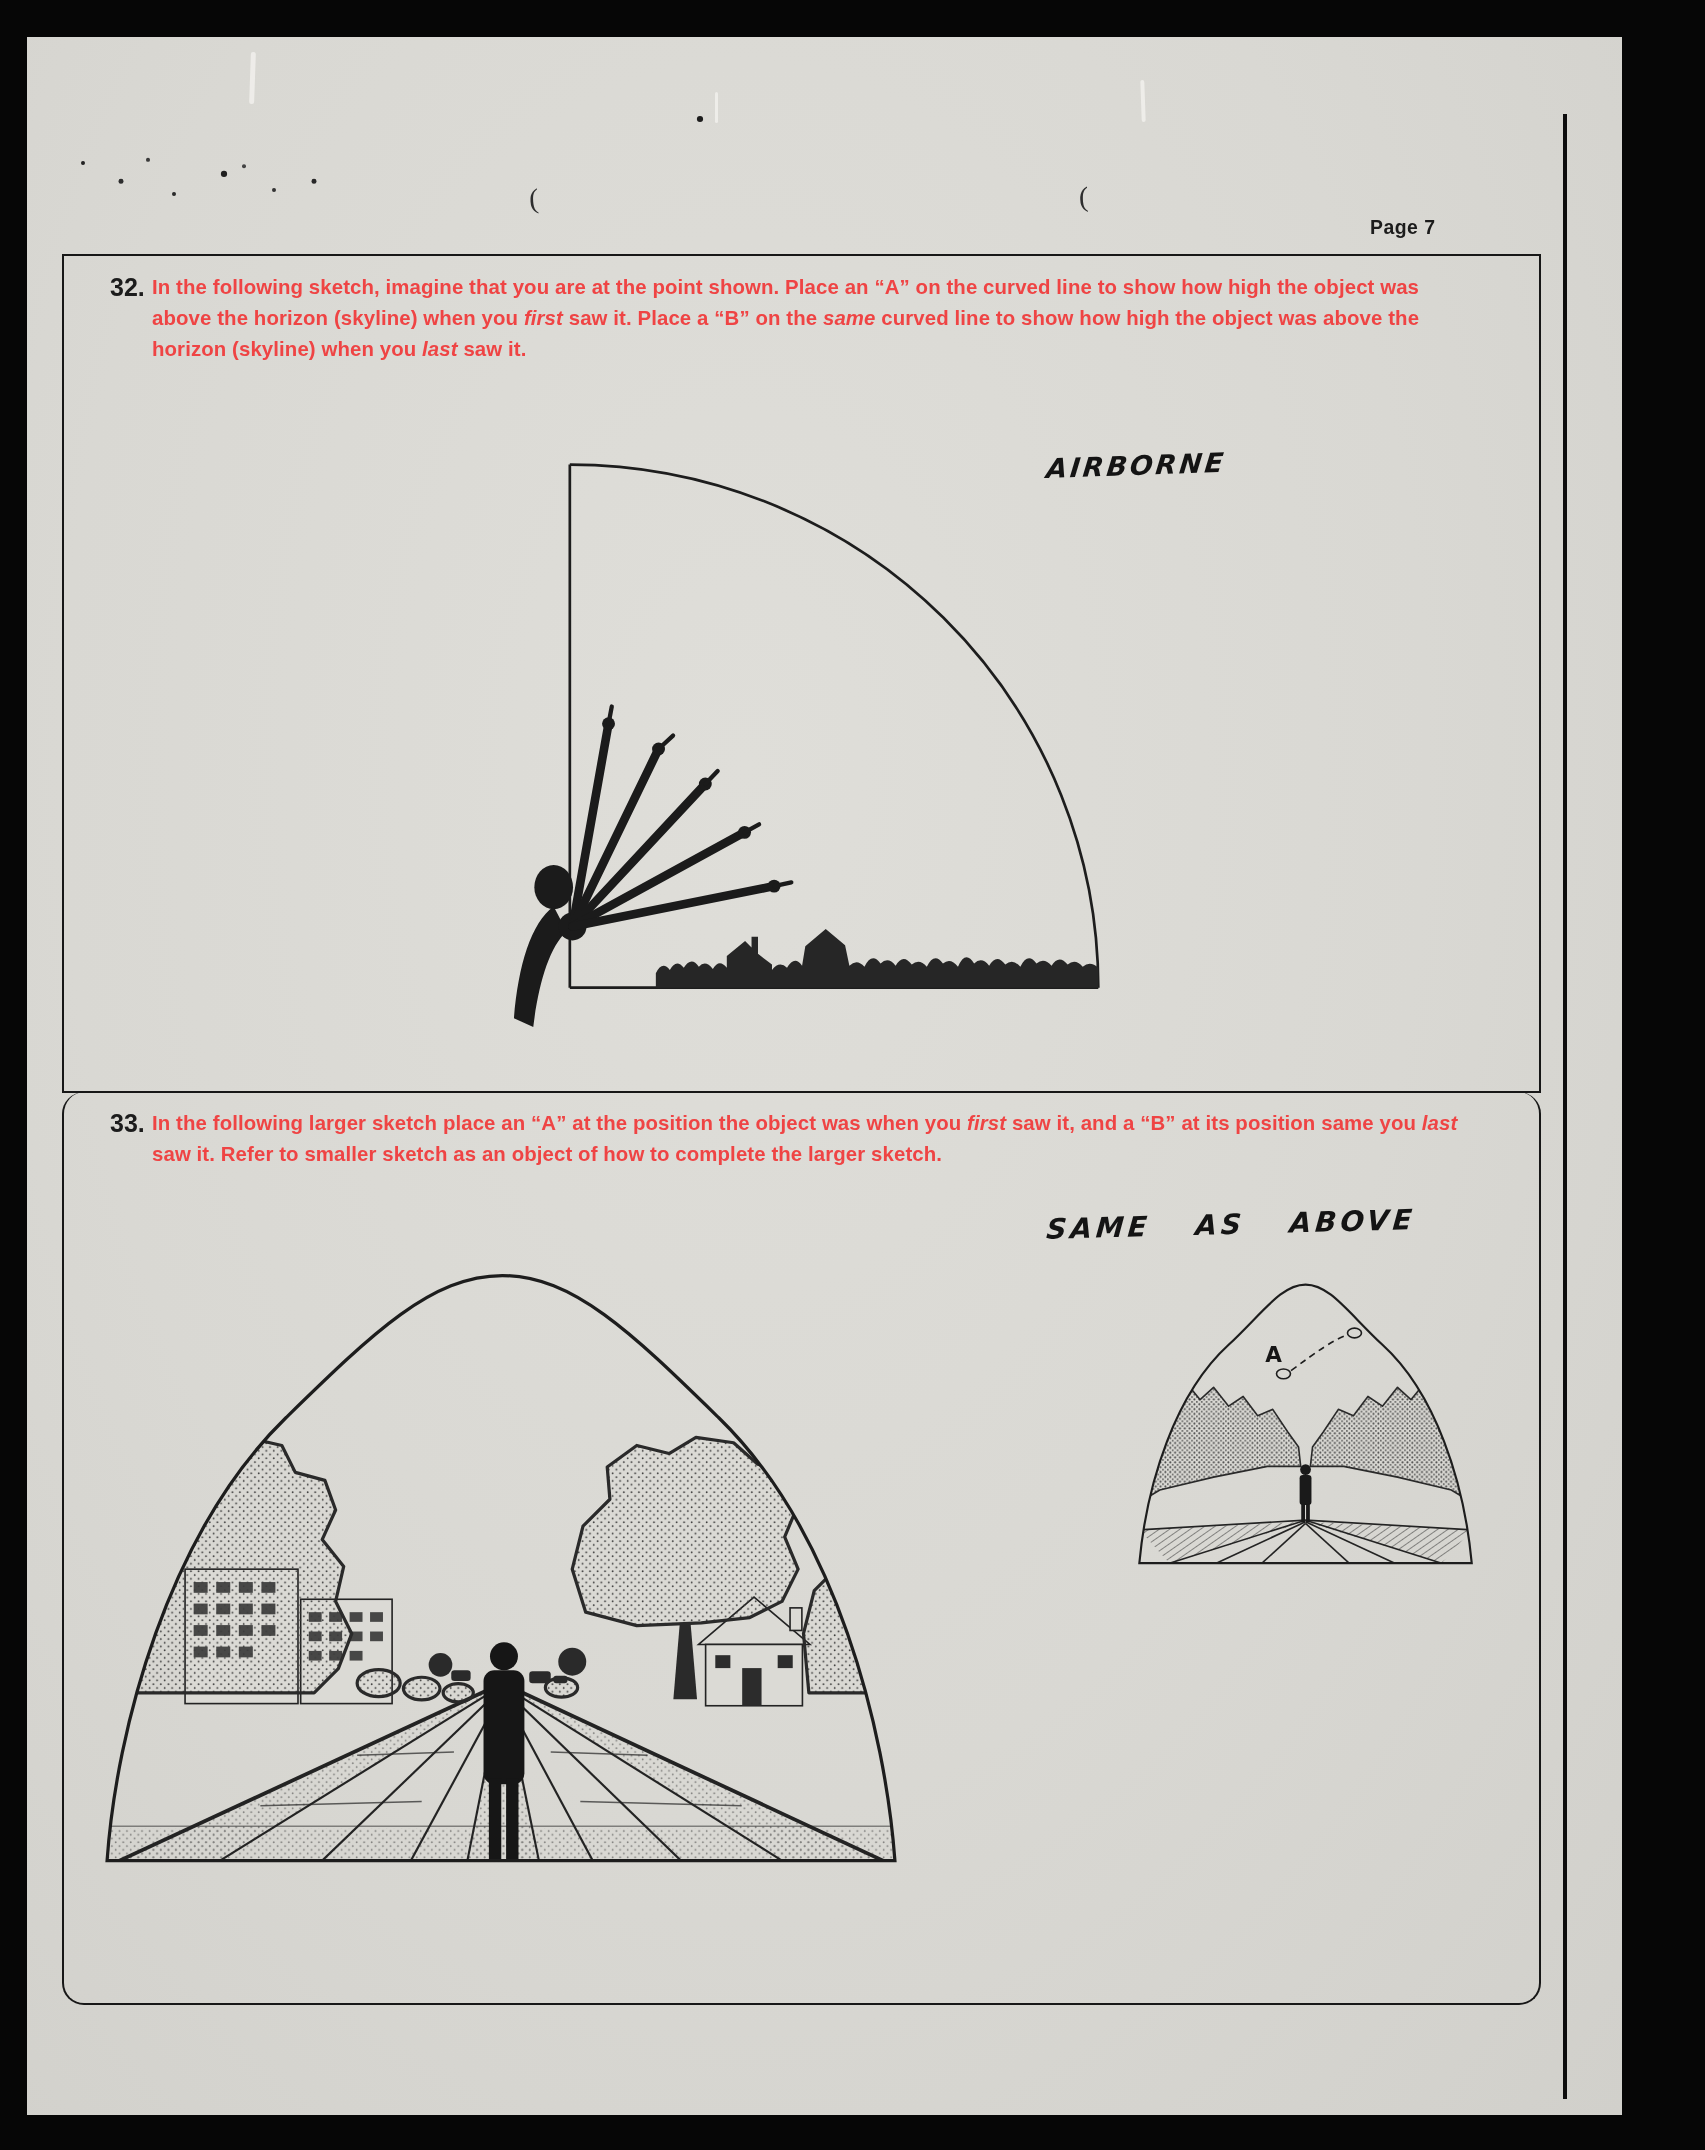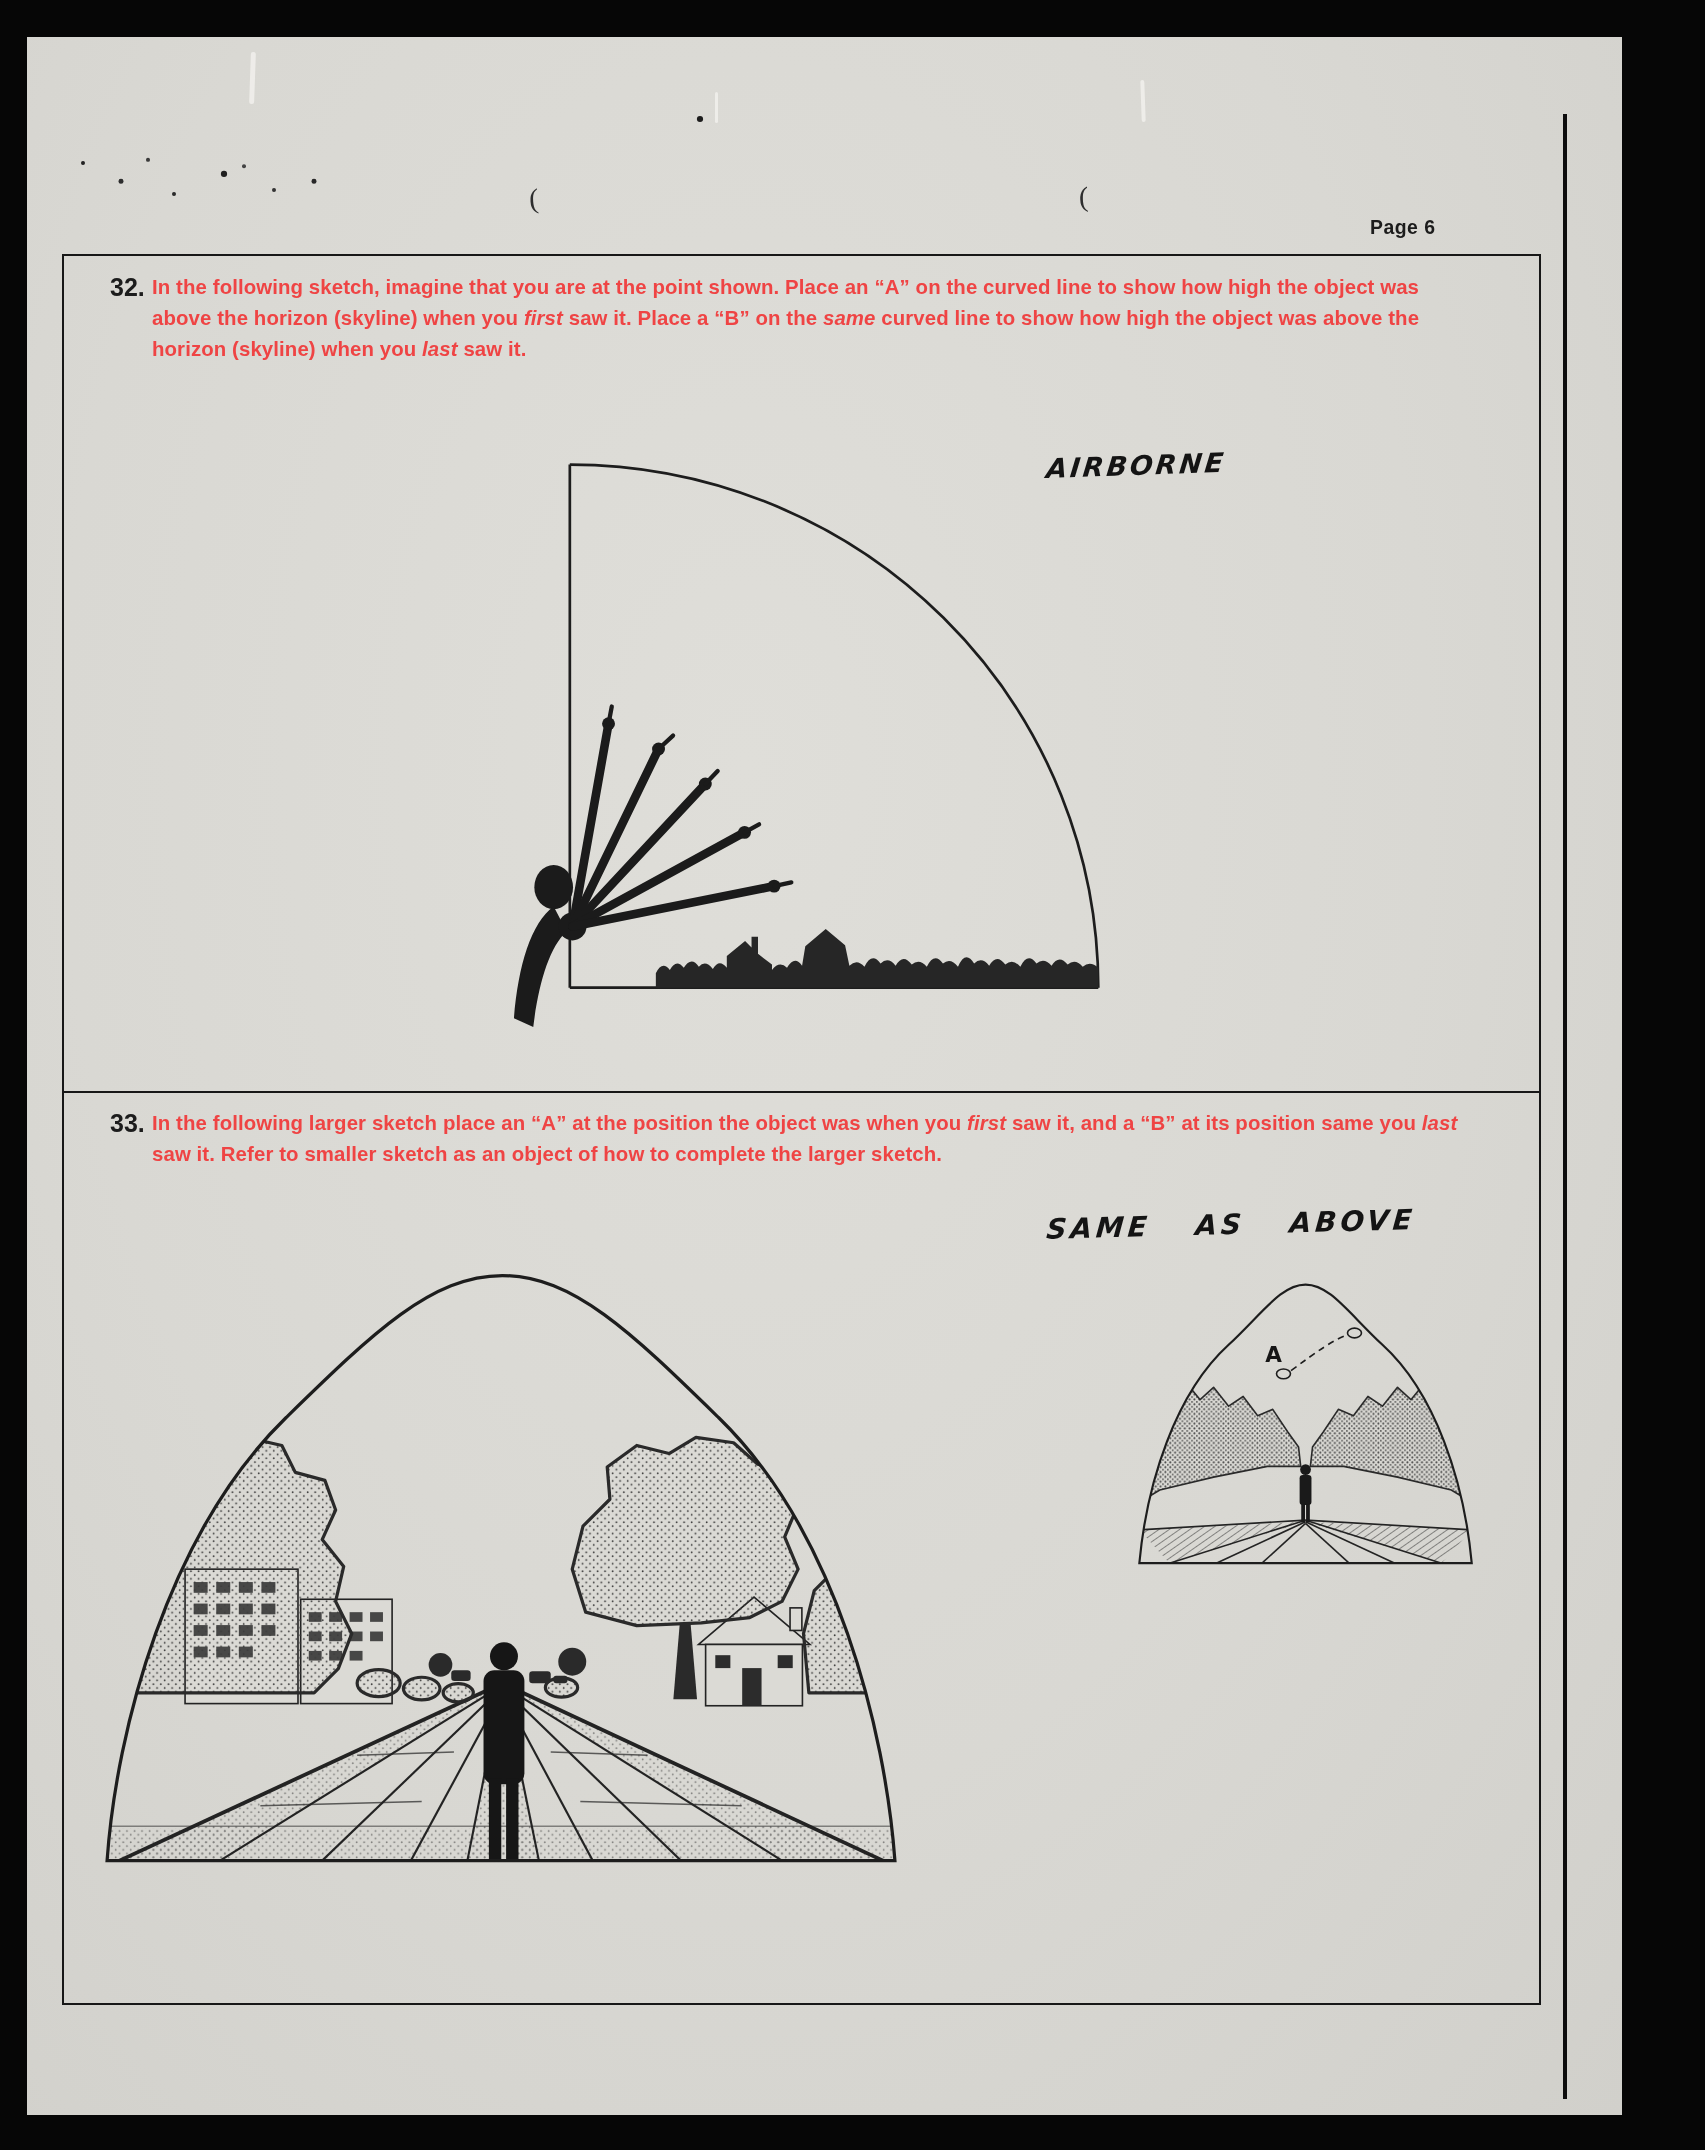--- a/index.html
+++ b/index.html
@@ -11,21 +11,21 @@
         background:radial-gradient(ellipse at 45% 35%, #dfded9 0%, #d9d8d3 55%, #d1d0cb 100%);}
 
   .page-edge-line{position:absolute;left:1563px;top:114px;width:3.8px;height:1985px;
         background:#0d0d0d;}
 
   .page-number{position:absolute;left:1370px;top:216px;font-size:19.4px;font-weight:700;
         color:#1c1c1c;letter-spacing:0.5px;}
 
   .qbox{position:absolute;box-sizing:border-box;border:2.2px solid #171717;background:transparent;}
   .q32box{left:62px;top:254px;width:1479px;height:839px;}
-  .q33box{left:62px;top:1092px;width:1479px;height:913px;border-top:none;}
+  .q33box{left:62px;top:1092px;width:1479px;height:913px;border-top:none;border-radius:22px;}
 
   .qrow{display:flex;align-items:flex-start;padding:16px 38px 0 46px;}
   .qnum{flex:none;width:42px;font-size:25px;font-weight:700;color:#1c1c1c;line-height:31px;}
   .qbody{margin:0;max-width:1312px;font-size:20.4px;font-weight:700;color:#ef4444;
          line-height:31px;letter-spacing:0.1px;}
   .qbody em{font-style:italic;}
 
   .sketch{position:absolute;}
   #sketch-quarter{left:473px;top:456px;width:656px;height:586px;}
   #sketch-large{left:99px;top:1268px;width:804px;height:598px;}
@@ -62,21 +62,21 @@
 <div class="scan">
 
   <div class="page"></div>
   <div class="page-edge-line"></div>
 
   <div class="speckles"></div>
   <div class="streak streak1"></div>
   <div class="streak streak2"></div>
   <div class="streak streak3"></div>
 
-  <div class="page-number">Page 6</div>
+  <div class="page-number">Page 7</div>
 
   <div class="artifact paren1">(</div>
   <div class="artifact paren2">(</div>
 
   <section class="qbox q32box">
     <div class="qrow">
       <div class="qnum">32.</div>
       <p class="qbody"><span>In the following sketch, imagine that you are at the point shown.  Place an “A” on the curved line to show how high the object was above the horizon (skyline) when you </span><em>first</em><span> saw it.  Place a “B” on the </span><em>same</em><span> curved line to show how high the object was above the horizon (skyline) when you </span><em>last</em><span> saw it.</span></p>
     </div>
   </section>

